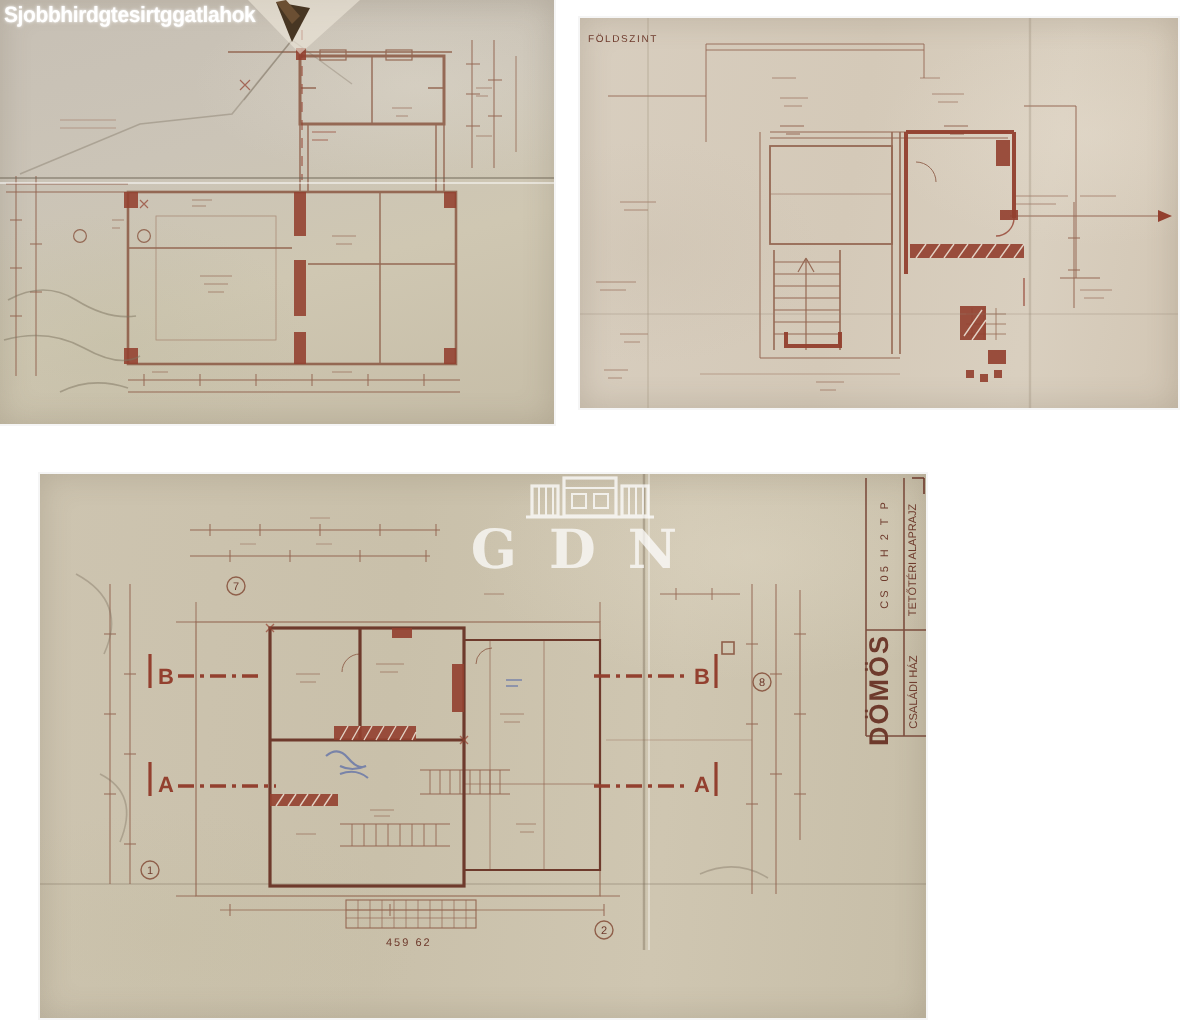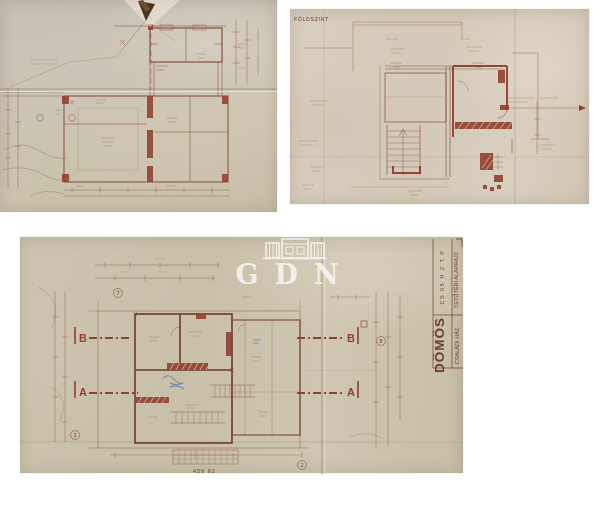--- a/index.html
+++ b/index.html
@@ -9,21 +9,21 @@
   #panelA{left:0;top:0;width:277px;height:212px;
     background:
       radial-gradient(140px 90px at 20% 80%, rgba(190,186,160,.35), rgba(0,0,0,0) 70%),
       radial-gradient(160px 70px at 75% 20%, rgba(230,224,210,.35), rgba(0,0,0,0) 70%),
       linear-gradient(165deg,#c7c0b5 0%,#cbc4b7 35%,#cfc7b2 62%,#c6bda7 100%);}
   #panelB{left:290px;top:9px;width:299px;height:195px;
     background:
       radial-gradient(120px 80px at 12% 60%, rgba(200,188,170,.30), rgba(0,0,0,0) 70%),
       radial-gradient(150px 80px at 85% 30%, rgba(235,226,212,.35), rgba(0,0,0,0) 70%),
       linear-gradient(100deg,#d8cebf 0%,#d4c9b8 45%,#d9cfbf 75%,#d2c6b4 100%);}
-  #panelC{left:20px;top:237px;width:443px;height:236px;
+  #panelC{left:20px;top:237px;width:443px;height:272px;
     background:
       radial-gradient(180px 90px at 15% 85%, rgba(195,188,160,.30), rgba(0,0,0,0) 70%),
       radial-gradient(200px 90px at 80% 15%, rgba(232,224,206,.35), rgba(0,0,0,0) 70%),
       linear-gradient(95deg,#cdc4b0 0%,#c9c0aa 40%,#cfc6b1 70%,#c7beA8 100%);}
   .panel svg{position:absolute;left:0;top:0;display:block;}
   #cornerText{position:absolute;left:2px;top:2px;z-index:9;color:#fff;
     font-weight:bold;font-size:10.5px;letter-spacing:-.2px;transform:scaleY(1.06);
     text-shadow:0 0 2px rgba(255,255,255,.55),0 0 1px rgba(255,255,255,.8);white-space:nowrap;}
   
   .ink   {stroke:var(--ink,#8f5f4a);}
@@ -35,20 +35,21 @@
   .inktext{fill:var(--ink-dark,#6e3a2c);font-family:"Liberation Sans",sans-serif;}
   .redtext{fill:var(--wall-red,#8a3c2e);font-family:"Liberation Sans",sans-serif;font-weight:bold;}
   .tbtext{fill:var(--ink-dark,#6e3a2c);font-family:"Liberation Sans",sans-serif;}
   .wmtext{fill:#fff;font-family:"DejaVu Serif",serif;font-weight:bold;}
 </style>
 </head>
 <body style="background: rgb(255, 255, 255);">
 
 <div class="stage">
 
+  <div id="cornerText">Sjobbhirdgtesirtggatlahok</div>
 
   <div class="panel" id="panelA">
     <svg width="277" height="212" viewBox="0 0 277 212">
 
       <g class="ink" fill="none" stroke-width="0.7" opacity="0.9">
         <path d="M114,26 H226"></path>
         <path d="M236,20 V84 M247,20 V84" stroke-width="0.5"></path>
         <path d="M233,32 h7 M233,47 h7 M233,63 h7 M244,40 h7 M244,58 h7" stroke-width="0.5"></path>
         <path d="M258,28 V76" stroke-width="0.4"></path>
         <rect x="150" y="28" width="72" height="34" stroke-width="1.5"></rect>

